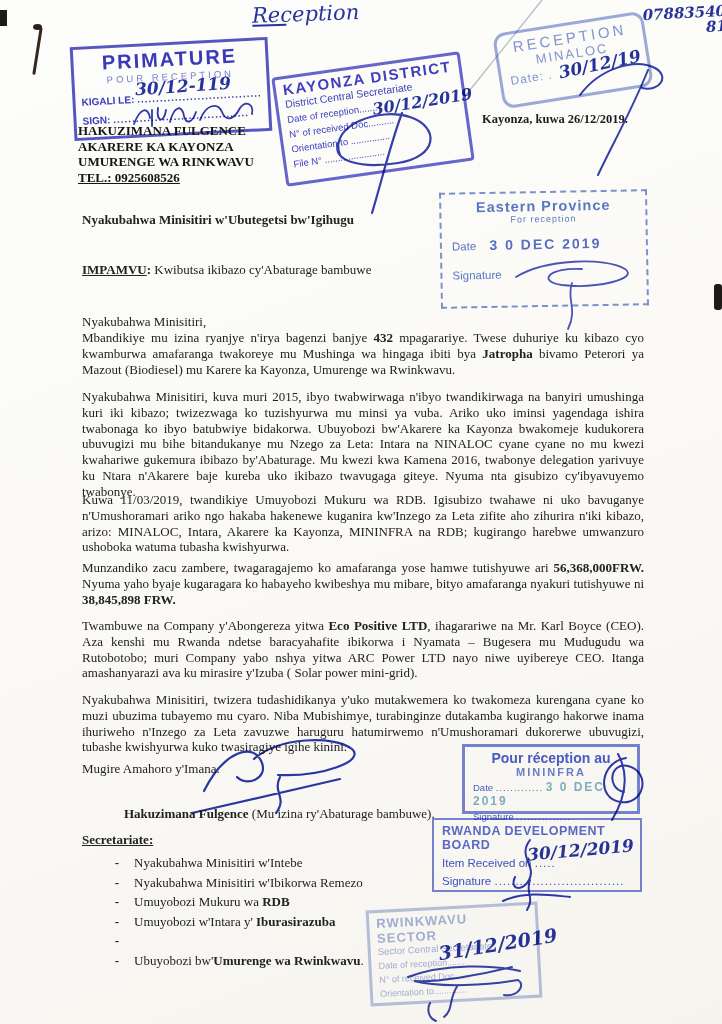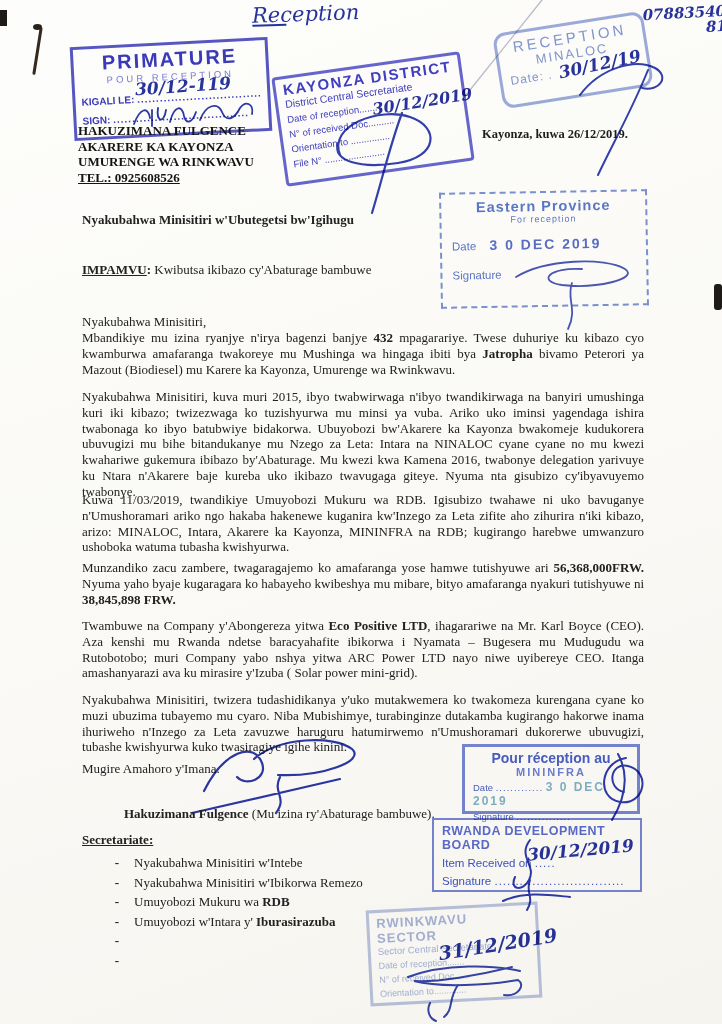--- a/index.html
+++ b/index.html
@@ -85,21 +85,21 @@
   <div class="abs stamp" style="left:497px;top:22px;width:152px;height:76px;border:3.5px solid rgba(131,151,212,.8);border-radius:12px;transform:rotate(-9deg);color:#8397d4;padding:4px 8px;box-sizing:border-box;">
     <div style="text-align:center;font-size:15px;letter-spacing:3px;">RECEPTION</div>
     <div style="text-align:center;font-size:13px;letter-spacing:2px;">MINALOC</div>
     <div style="font-size:12px;letter-spacing:1px;margin-top:3px;">Date: .</div>
   </div>
   <div class="abs hand" style="left:558px;top:54px;font-size:17px;font-weight:bold;transform:rotate(-12deg);">30/12/19</div>
   <svg class="abs sig" style="left:560px;top:50px;" width="120" height="130" viewBox="0 0 120 130">
     <path d="M20 45 C 40 18, 75 8, 95 18 C 110 26, 100 42, 82 38 M88 20 C 72 60, 52 95, 38 125" fill="none" stroke="#3440b0" stroke-width="2" stroke-linecap="round"></path>
   </svg>
 
-  <div class="abs" style="left:482px;top:127px;font-size:12.5px;font-weight:600;">Kayonza, kuwa 26/12/2019.</div>
+  <div class="abs" style="left:482px;top:112px;font-size:12.5px;font-weight:600;">Kayonza, kuwa 26/12/2019.</div>
 
   <div class="abs stamp" style="left:440px;top:191px;width:208px;height:116px;border:2.5px dashed rgba(91,121,201,.8);transform:rotate(-1deg);color:#5b79c9;padding:5px 10px;box-sizing:border-box;">
     <div style="text-align:center;font-size:14.5px;font-weight:bold;letter-spacing:1px;">Eastern Province</div>
     <div style="text-align:center;font-size:9px;letter-spacing:1px;">For reception</div>
     <div style="margin-top:12px;font-size:11.5px;">
       <span>Date</span>
       <span class="datestamp" style="color:#3a56c0;font-size:14px;margin-left:10px;opacity:.85;">3 0 DEC 2019</span>
     </div>
     <div style="margin-top:16px;font-size:11.5px;">Signature</div>
   </div>
@@ -147,20 +147,21 @@
       </div>
     <div class="cc-row">
         <span class="bullet">-</span>
         <span><span>Umuyobozi w'Intara y' </span><span style="font-weight: bold;">Iburasirazuba</span></span>
       </div>
     <div class="cc-row">
         <span class="bullet">-</span>
       </div>
     <div class="cc-row">
         <span class="bullet">-</span>
+        <span><span>Ubuyobozi bw'</span><span style="font-weight: bold;">Umurenge wa Rwinkwavu</span><span>.</span></span>
       </div>
   </div>
 
   <div class="abs stamp" style="left:462px;top:744px;width:178px;height:70px;border:3px solid rgba(74,95,200,.75);color:#4a5fc8;padding:3px 8px;box-sizing:border-box;">
     <div style="text-align:center;font-size:14px;font-weight:bold;">Pour réception au</div>
     <div style="text-align:center;font-size:11px;font-weight:bold;letter-spacing:2px;opacity:.8;">MININFRA</div>
     <div style="font-size:9.5px;margin-top:2px;">
       <span>Date</span>
       <span class="dotline">.............</span>
       <span class="datestamp" style="color:#4b94ae;font-size:12px;opacity:.7;">3 0 DEC 2019</span>

